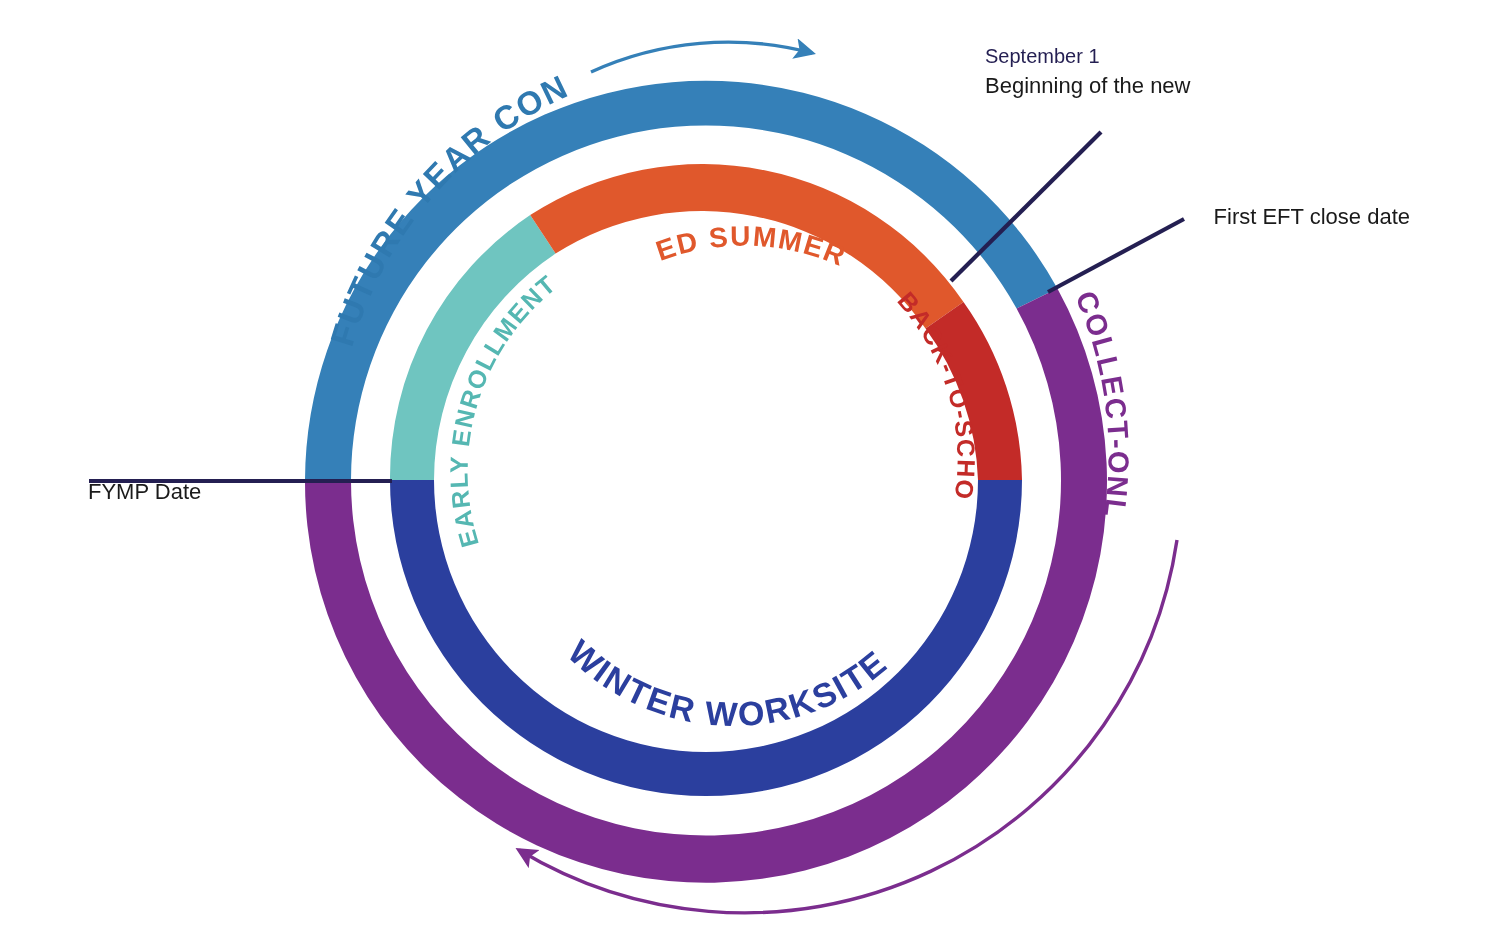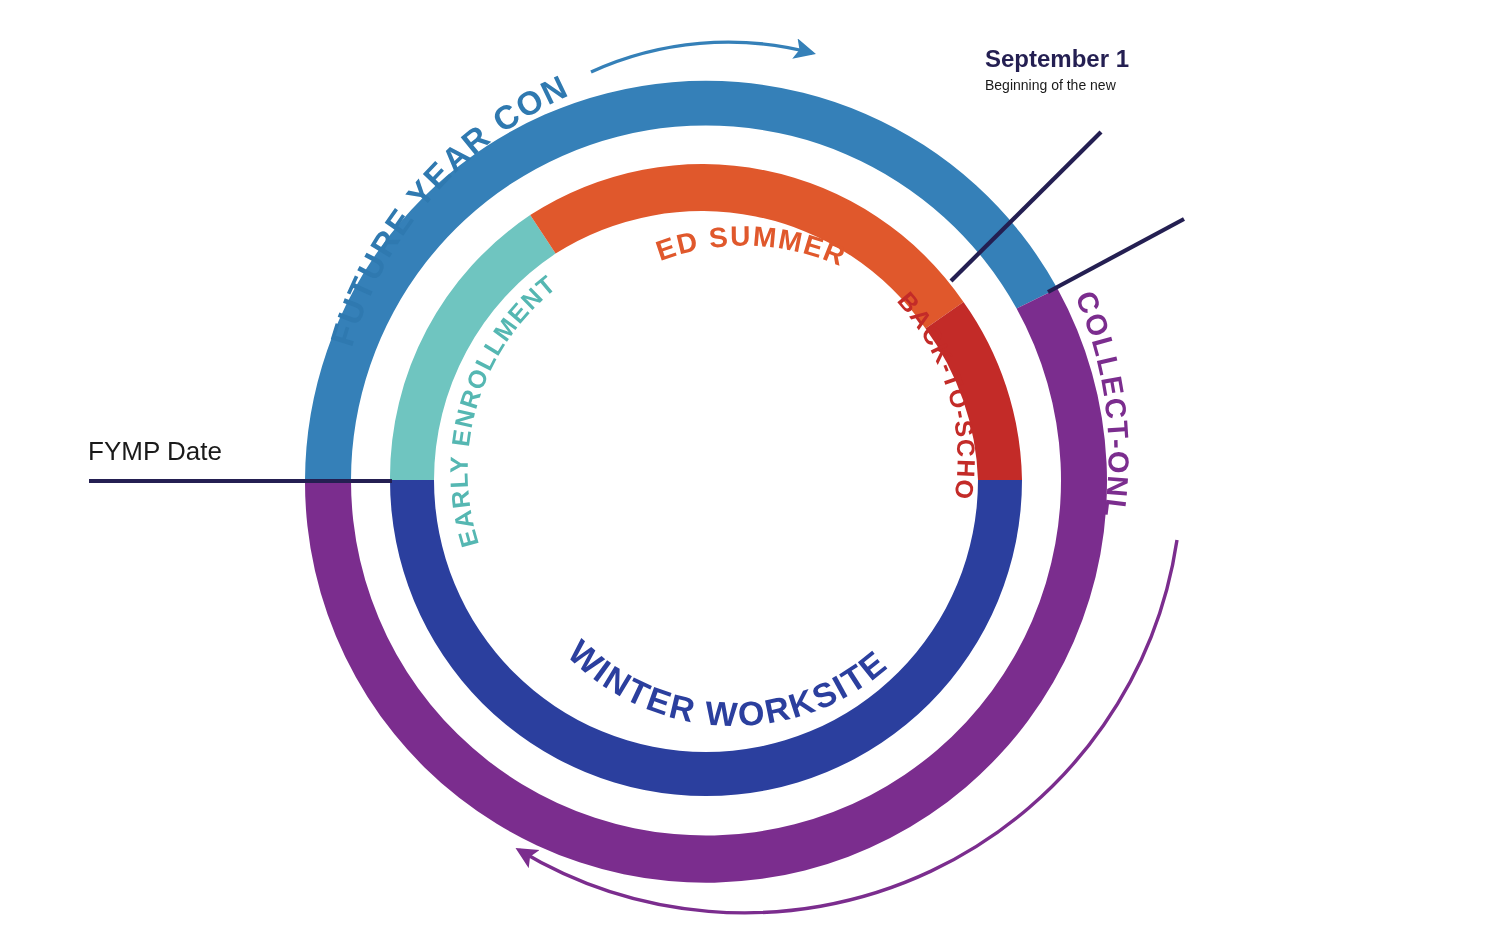--- a/index.html
+++ b/index.html
@@ -34,49 +34,50 @@
     font-weight: bold;
     letter-spacing: 0.06em;
   }
   .callout {
     position: absolute;
     font-family: "Liberation Sans", sans-serif;
     color: #1c1c1c;
     line-height: 1.28;
   }
   .callout-title {
-    font-weight: bold;
+    font-weight: normal;
     color: #241f52;
-    font-size: 24px;
+    font-size: 20px;
     margin-bottom: 2px;
     white-space: nowrap;
   }
   .callout-body {
-    font-size: 14px;
+    font-size: 22px;
     font-weight: normal;
     color: #1a1a1a;
   }
   #callout-september {
     left: 985px;
     top: 44px;
     text-align: left;
   }
   #callout-eft {
     left: 1070px;
     top: 203px;
     width: 340px;
     text-align: right;
   }
   #callout-fymp {
     left: 88px;
     top: 435px;
     text-align: left;
   }
   #callout-fymp .callout-body {
-    font-size: 26px;
+    font-size: 22px;
+    margin-top: 43px;
   }
 </style>
 </head>
 <body>
 
 <div id="diagram-root">
 
   <svg class="stage" viewBox="0 0 1500 934">
     <defs>
 
@@ -164,19 +165,20 @@
       <textPath href="#path-winter" startOffset="6%">WINTER WORKSITE</textPath>
     </text>
   </svg>
 
   <div class="callout" id="callout-september">
     <div class="callout-title">September 1</div>
     <div class="callout-body">Beginning of the new</div>
   </div>
 
   <div class="callout" id="callout-eft">
+    <div class="callout-body">First EFT close date</div>
   </div>
 
   <div class="callout" id="callout-fymp">
     <div class="callout-body">FYMP Date</div>
   </div>
 
 </div>
 
 </body></html>

